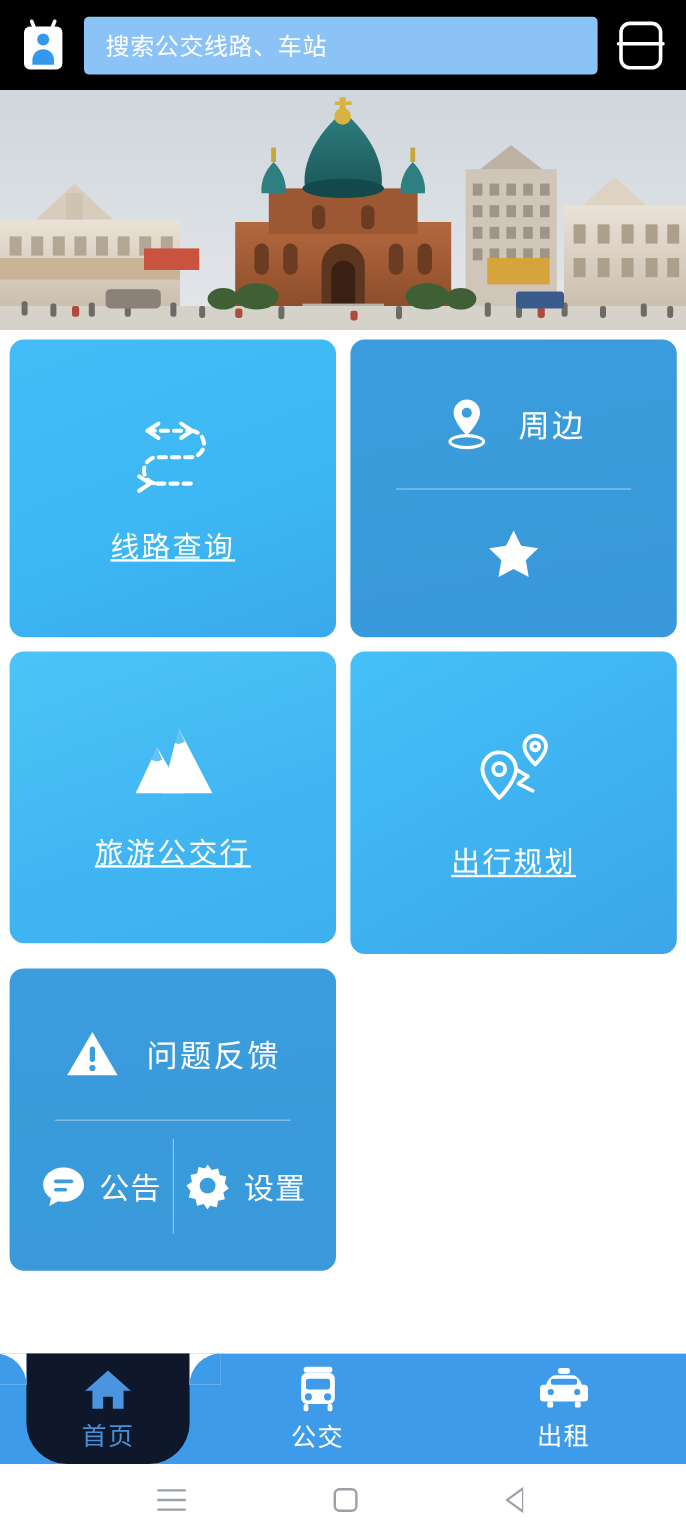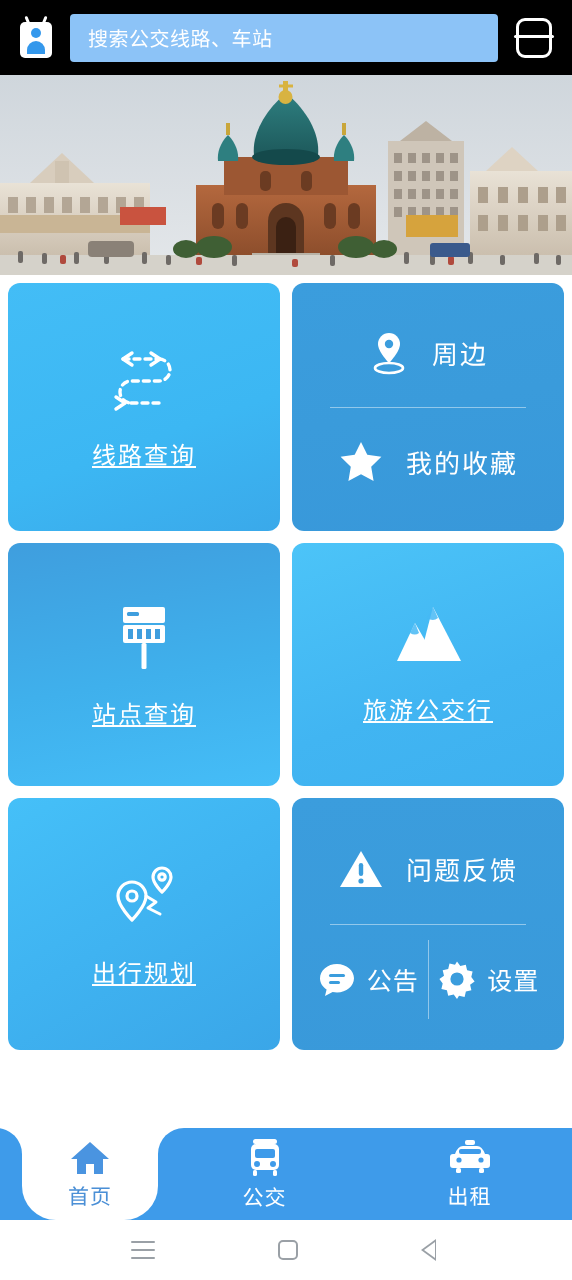--- a/index.html
+++ b/index.html
@@ -135,21 +135,21 @@
   .bottomnav {
     position:absolute; left:0; bottom:60px; width:572px; height:92px;
     background:#3e9bea; display:flex; align-items:stretch;
   }
   .navitem {
     flex:1 1 0; display:flex; flex-direction:column;
     align-items:center; justify-content:center; gap:2px; position:relative;
   }
   .navitem .nav-lbl { font-size:21px; color:#ffffff; letter-spacing:1px; }
   .navitem.active {
-    background:#ffffff; border-radius: 0 0 34px 34px; margin: 0 4px 0 22px;
+    background:#0f172a; border-radius: 0 0 34px 34px; margin: 0 4px 0 22px;
     flex: 0 0 136px;
   }
   .navitem.active .nav-lbl { color:#4a8fd6; }
   .nav-notch-l, .nav-notch-r {
     position:absolute; top:0; width:26px; height:26px; background:#ffffff;
   }
   .nav-notch-l { left:-26px; }
   .nav-notch-l::after{ content:""; position:absolute; inset:0; background:#3e9bea; border-top-right-radius:26px;}
   .nav-notch-r { right:-26px; }
   .nav-notch-r::after{ content:""; position:absolute; inset:0; background:#3e9bea; border-top-left-radius:26px;}
@@ -366,41 +366,23 @@
           <circle cx="21" cy="15" r="4.2" fill="#3b9ddd"></circle>
           <ellipse cx="21" cy="39" rx="14" ry="5" fill="none" stroke="#fff" stroke-width="2.6"></ellipse>
         </svg>
         <span class="lbl">周边</span>
       </div>
       <div class="split-div"></div>
       <div class="split-row">
         <svg width="46" height="44" viewBox="0 0 46 44">
           <path d="M23 3 l6.3 12.8 14.1 2 -10.2 10 2.4 14.1L23 35.2 10.4 41.9l2.4-14.1L2.6 17.8l14.1-2Z" fill="#fff"></path>
         </svg>
-        <span class="lbl">我的收藏</span>
       </div>
     </div>
 
-    <div class="tile t-station">
-      <span class="iconwrap">
-        <svg width="70" height="74" viewBox="0 0 70 74" fill="#fff">
-          <rect x="14" y="8" width="42" height="16" rx="2"></rect>
-          <rect x="18" y="13" width="12" height="4" rx="1.5" fill="#3f9ede"></rect>
-          <rect x="14" y="26" width="42" height="18" rx="2"></rect>
-          <g fill="#3f9ede">
-            <rect x="19" y="30" width="5" height="10"></rect>
-              <rect x="28" y="30" width="5" height="10"></rect>
-            <rect x="37" y="30" width="5" height="10"></rect>
-              <rect x="46" y="30" width="5" height="10"></rect>
-          </g>
-          <rect x="32.5" y="44" width="5" height="26" rx="1.5"></rect>
-        </svg>
-      </span>
-      <span class="tile-label">站点查询</span>
-    </div>
 
     <div class="tile t-tour">
       <span class="iconwrap">
         <svg width="74" height="66" viewBox="0 0 74 66" fill="#fff">
           <path d="M42 4 L70 58 H28 Z"></path>
           <path d="M24 20 L46 58 H6 Z"></path>
           <path d="M42 4 l-6 11 q6 4 11 0 Z" fill="#46b9f4" opacity=".85"></path>
           <path d="M24 20 l-5 10 q5 3 9 0 Z" fill="#46b9f4" opacity=".85"></path>
         </svg>
       </span>

